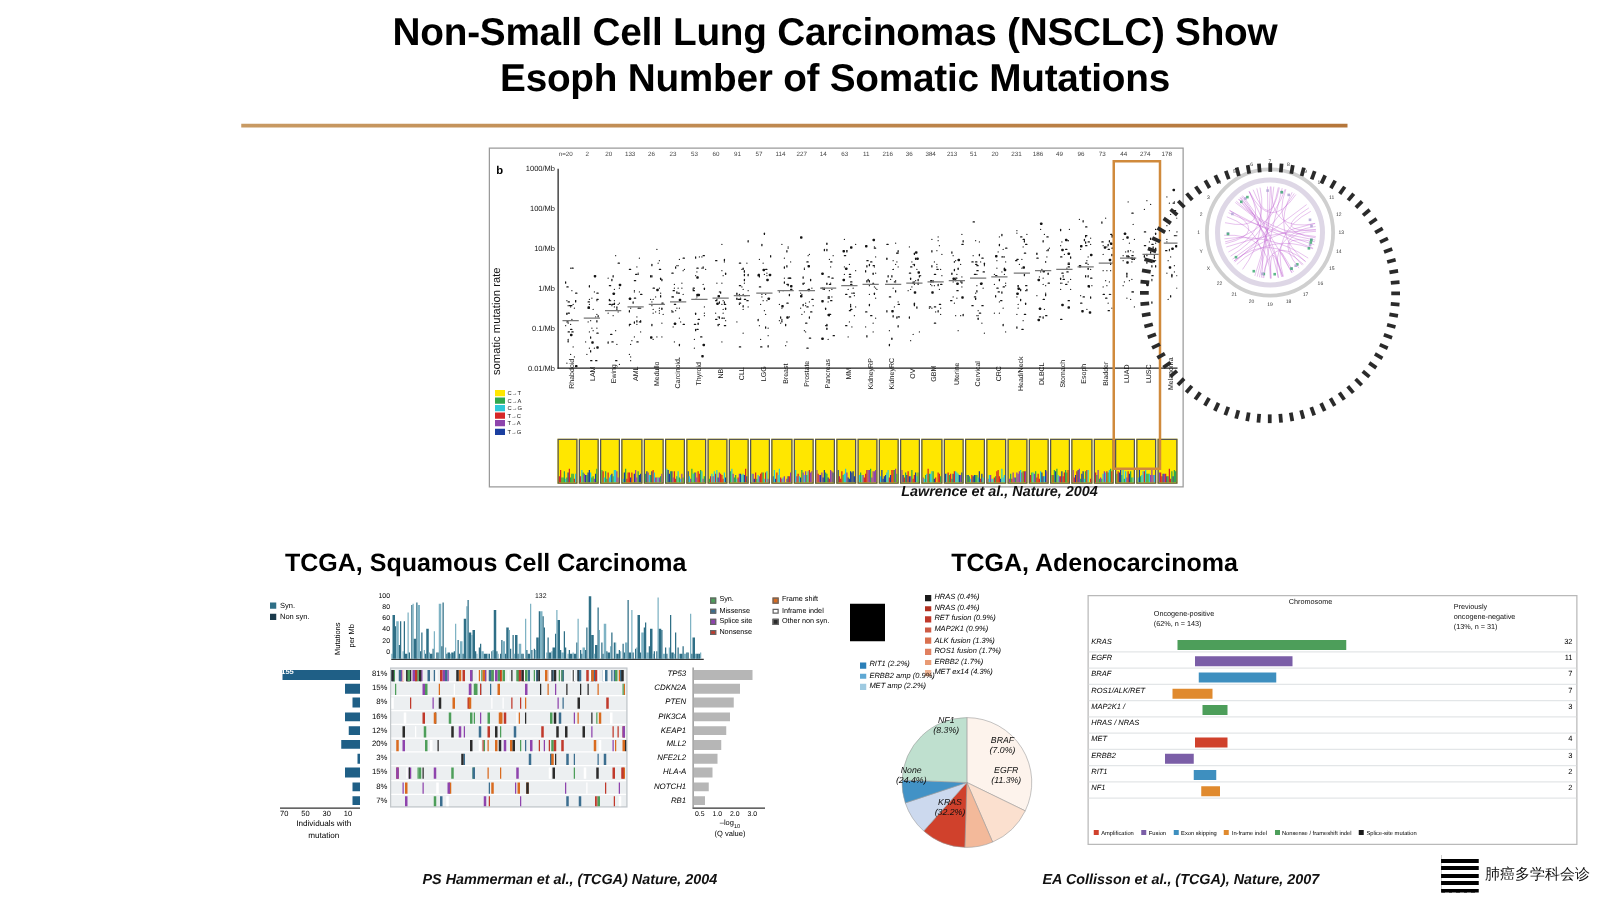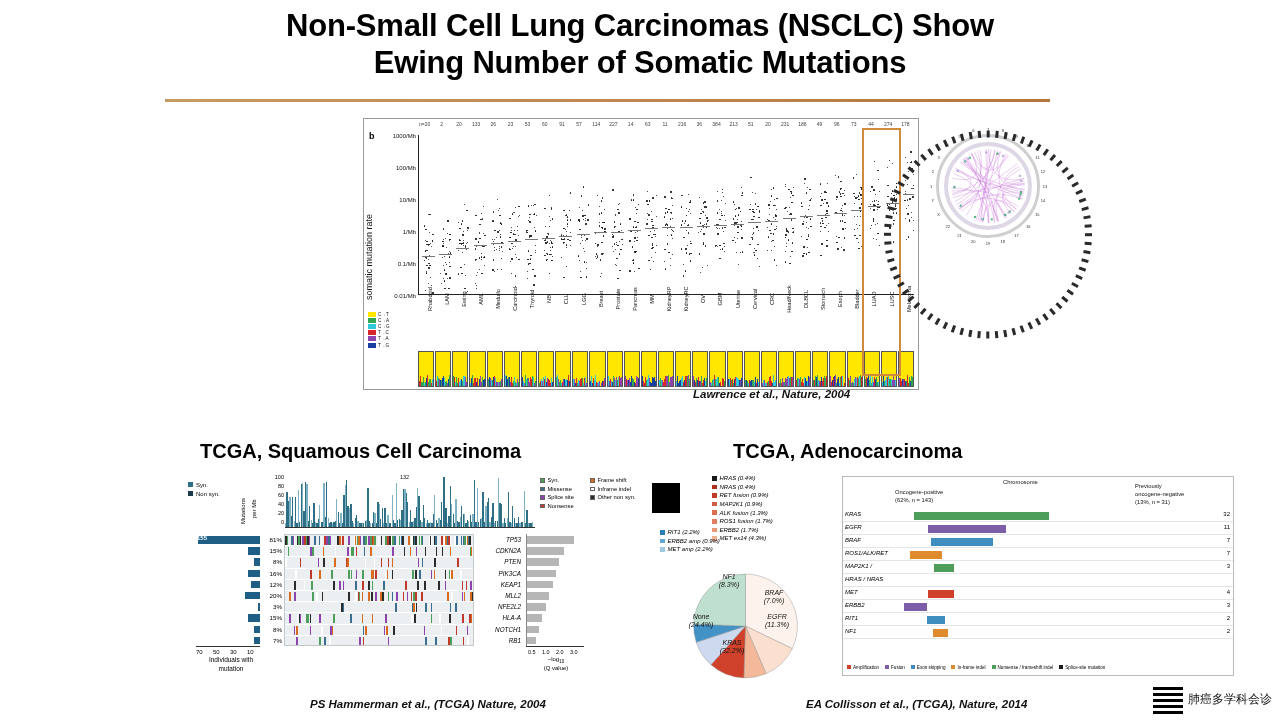--- a/index.html
+++ b/index.html
@@ -1,21 +1,21 @@
 <!DOCTYPE html>
 <html><head>
 <meta charset="utf-8">
 <style>
   * { box-sizing: border-box; }
   html, body { margin:0; padding:0; }
   body {
     width:1280px; height:720px; background:#ffffff;
     font-family:"Liberation Sans", sans-serif; position:relative; overflow:hidden;
   }
-  .slide { position:absolute; inset:0; }
+  .slide { position:absolute; inset:0;margin-left:28px; }
 
   
   .title-block { position:absolute; left:160px; top:8px; width:960px; text-align:center; }
   .title-line { font-weight:bold; font-size:31px; line-height:1.18; color:#000; letter-spacing:-0.2px; }
   .title-rule { position:absolute; left:165px; top:99px; width:885px; height:3px;
                 background:linear-gradient(to right,#c89a63,#b5763a); }
 
   
   .fig-top { position:absolute; left:363px; top:118px; width:556px; height:272px;
              background:#fff; border:1px solid #9a9a9a; }
@@ -157,21 +157,21 @@
       repeating-linear-gradient(90deg,#000 0 3px,transparent 3px 6px); }
   .wechat .wtx { font-size:12px; color:#111; }
 </style>
 </head>
 <body>
 
 <div class="slide">
 
   <div class="title-block">
     <div class="title-line">Non-Small Cell Lung Carcinomas (NSCLC) Show</div>
-    <div class="title-line">Ewing Number of Somatic Mutations</div>
+    <div class="title-line">Esoph Number of Somatic Mutations</div>
   </div>
   <div class="title-rule"></div>
 
   <div class="fig-top">
     <div class="panel-letter">b</div>
     <div class="nrow" id="nrow">
         <span>n=20</span>
         <span>2</span>
         <span>20</span>
         <span>133</span>
@@ -2811,20 +2811,20 @@
           </span><span class="r">
             <span class="sw" style="background:#4d9e5a"></span>
             <span class="tx">Nonsense / frameshift indel</span>
           </span><span class="r">
             <span class="sw" style="background:#1a1a1a"></span>
             <span class="tx">Splice-site mutation</span>
           </span></div>
     </div>
   </div>
 
-  <div class="cite" style="left:806px; top:698px;">EA Collisson et al., (TCGA),  Nature, 2014</div>
+  <div class="cite" style="left:806px; top:698px;">EA Collisson et al., (TCGA),  Nature, 2007</div>
 
   <div class="wechat">
     <div class="qr"></div>
     <div class="wtx">肺癌多学科会诊</div>
   </div>
 
 </div>
 
 </body></html>

